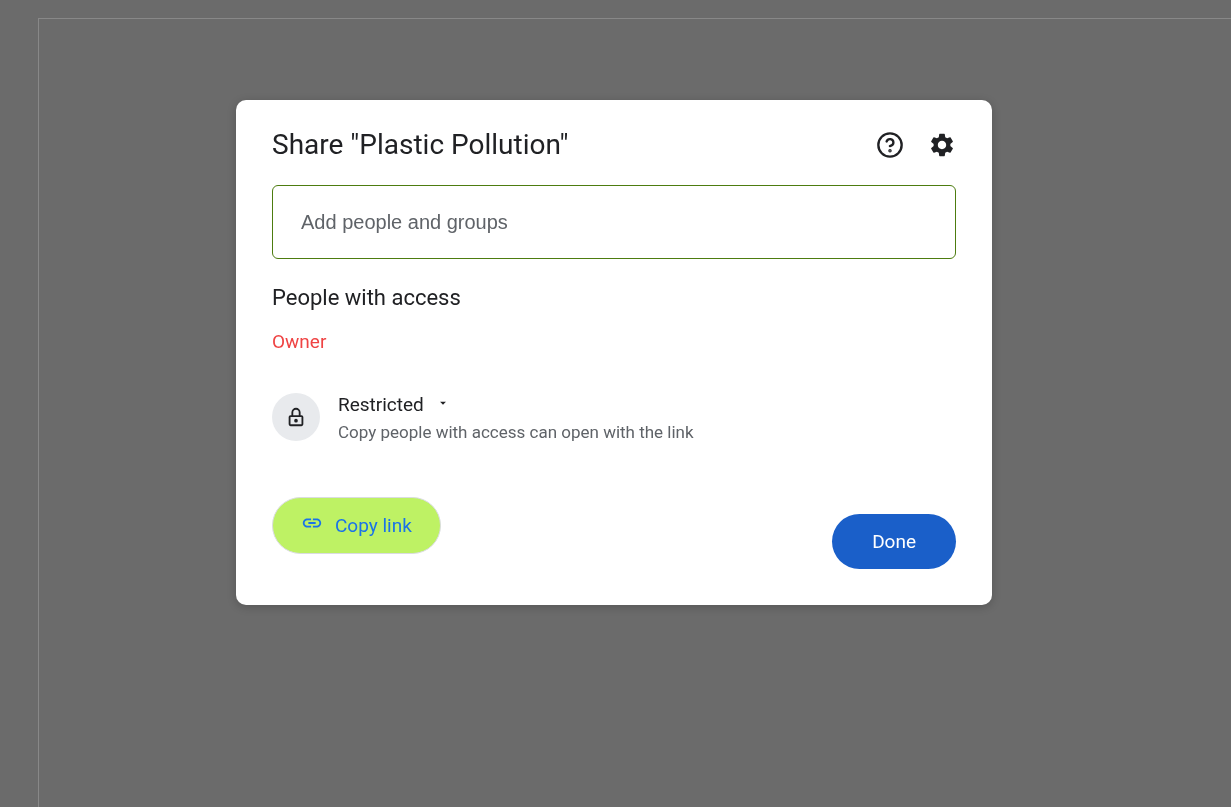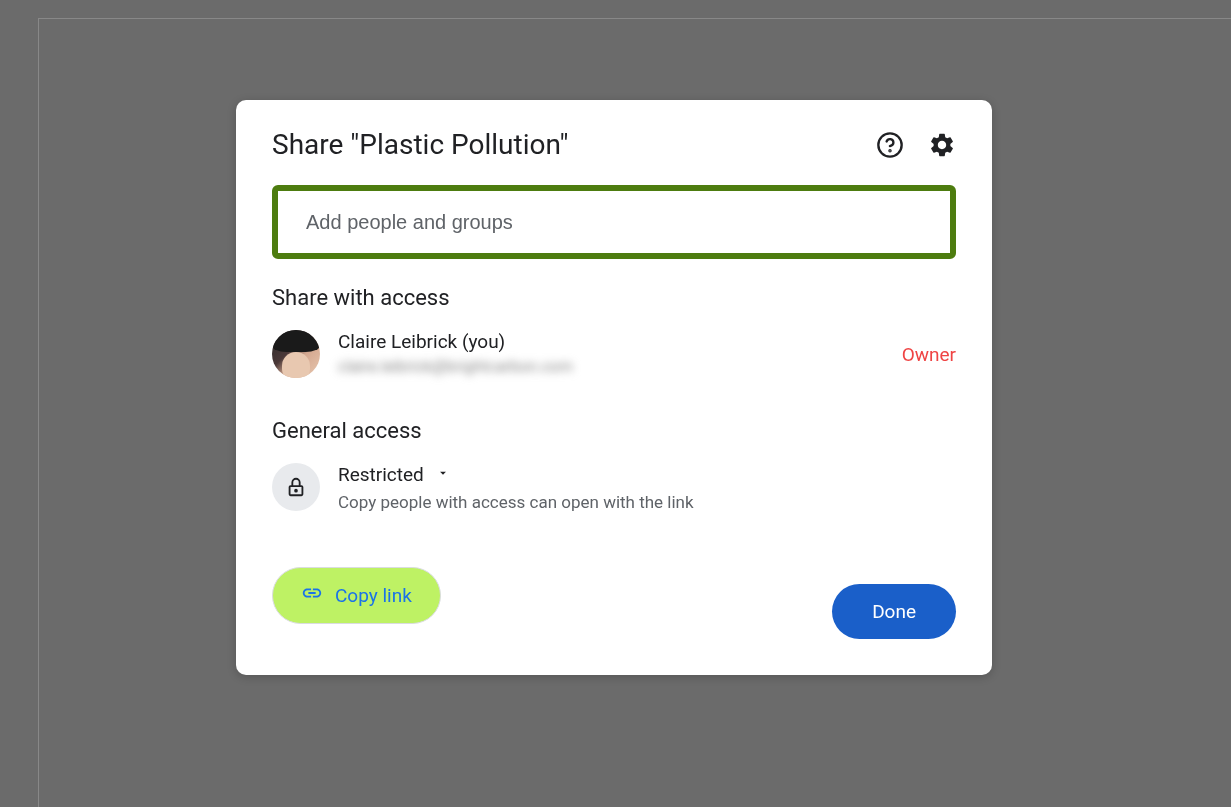--- a/index.html
+++ b/index.html
@@ -57,21 +57,21 @@
       height: 28px;
       cursor: pointer;
       display: flex;
       align-items: center;
       justify-content: center;
       color: #202124;
     }
     .add-input {
       width: 100%;
       height: 74px;
-      border: 6px solid #4d7c0f;
+      border: 1px solid #4d7c0f;
       border-radius: 6px;
       padding: 0 28px;
       font-size: 20px;
       color: #5f6368;
       outline: none;
       margin-bottom: 26px;
     }
     .add-input::placeholder {
       color: #5f6368;
     }
@@ -224,34 +224,26 @@
       <div class="icon-btn">
         <svg width="28" height="28" viewBox="0 0 24 24" fill="currentColor">
           <path d="M19.14 12.94c.04-.3.06-.61.06-.94 0-.32-.02-.64-.07-.94l2.03-1.58c.18-.14.23-.41.12-.61l-1.92-3.32c-.12-.22-.37-.29-.59-.22l-2.39.96c-.5-.38-1.03-.7-1.62-.94l-.36-2.54c-.04-.24-.24-.41-.48-.41h-3.84c-.24 0-.43.17-.47.41l-.36 2.54c-.59.24-1.13.57-1.62.94l-2.39-.96c-.22-.08-.47 0-.59.22L2.74 8.87c-.12.21-.08.47.12.61l2.03 1.58c-.05.3-.09.63-.09.94s.02.64.07.94l-2.03 1.58c-.18.14-.23.41-.12.61l1.92 3.32c.12.22.37.29.59.22l2.39-.96c.5.38 1.03.7 1.62.94l.36 2.54c.05.24.24.41.48.41h3.84c.24 0 .44-.17.47-.41l.36-2.54c.59-.24 1.13-.56 1.62-.94l2.39.96c.22.08.47 0 .59-.22l1.92-3.32c.12-.22.07-.47-.12-.61l-2.01-1.58zM12 15.6c-1.98 0-3.6-1.62-3.6-3.6s1.62-3.6 3.6-3.6 3.6 1.62 3.6 3.6-1.62 3.6-3.6 3.6z"></path>
         </svg>
       </div>
     </div>
   </div>
 
   <input type="text" class="add-input" placeholder="Add people and groups" style="">
 
-  <h2 class="section-title">Share with access</h2>
+  <h2 class="section-title">People with access</h2>
 
   <div class="person-row">
-    <div class="person-left">
-      <div class="avatar"></div>
-      <div class="person-info">
-        <div class="person-name">Claire Leibrick (you)</div>
-        <div class="person-email">claire.leibrick@brightcarbon.com</div>
-      </div>
-    </div>
     <div class="person-role">Owner</div>
   </div>
 
-  <h2 class="section-title">General access</h2>
 
   <div class="access-row">
     <div class="lock-circle">
       <svg width="22" height="22" viewBox="0 0 24 24" fill="none" stroke="#202124" stroke-width="2">
         <rect x="5" y="11" width="14" height="10" rx="1"></rect>
         <path d="M8 11V7a4 4 0 0 1 8 0v4"></path>
         <circle cx="12" cy="16" r="1" fill="#202124"></circle>
       </svg>
     </div>
     <div class="access-info">

